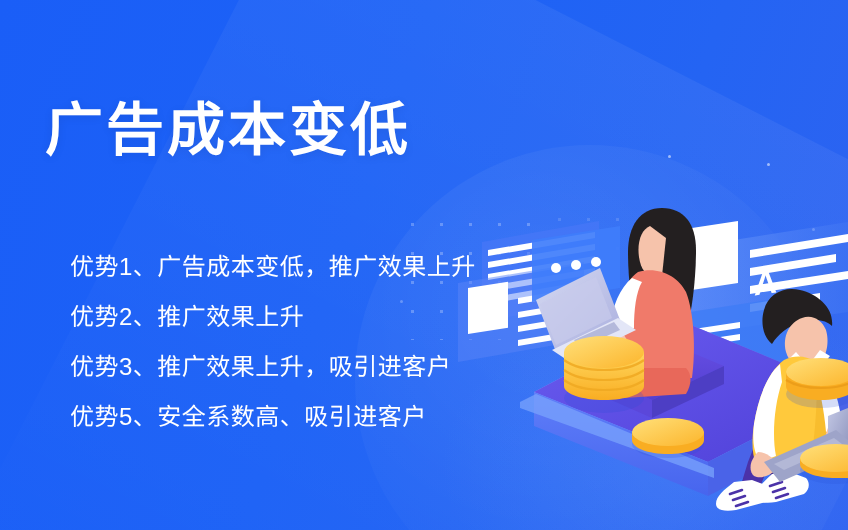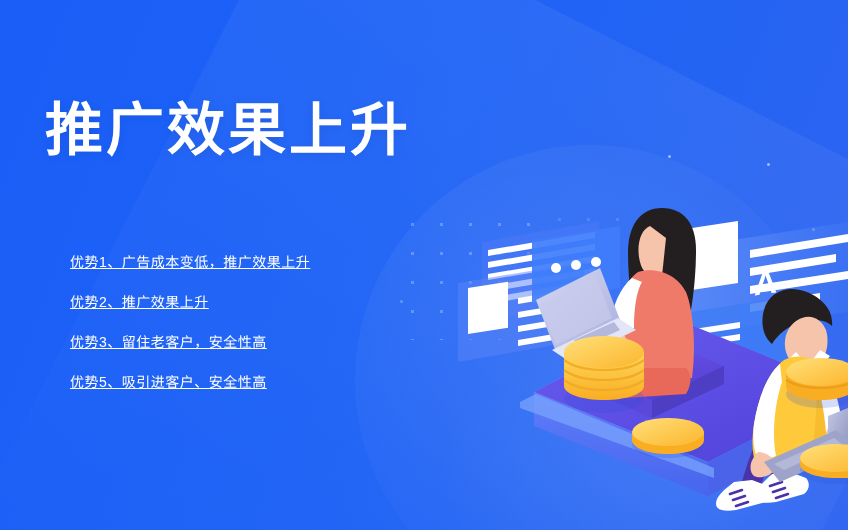--- a/index.html
+++ b/index.html
@@ -36,22 +36,22 @@
   .spark{position:absolute;border-radius:50%;background:rgba(255,255,255,.55);}
   
   .headline{
     position:absolute;left:45px;top:101px;
     font-size:58px;line-height:1;font-weight:bold;color:#ffffff;
     letter-spacing:3px;white-space:nowrap;
     text-shadow:0 2px 10px rgba(0,0,0,.08);
   }
   .benefits{position:absolute;left:70px;top:255px;}
   .benefit{
-    font-size:14px;line-height:1;color:#ffffff;margin-bottom:26px;
-    white-space:nowrap;letter-spacing:.5px;text-decoration:underline;
+    font-size:24px;line-height:1;color:#ffffff;margin-bottom:26px;
+    white-space:nowrap;letter-spacing:.5px;
   }
   .benefit:last-child{margin-bottom:0;}
   
   .illus{position:absolute;left:424px;top:0;width:424px;height:530px;}
   .illus svg{display:block;width:424px;height:530px;}
 </style>
 </head>
 <body>
 
 <div class="banner">
@@ -63,27 +63,27 @@
     <div class="dot-grid"></div>
     <div class="dot-grid b"></div>
     <div class="spark" style="left:668px;top:155px;width:3px;height:3px;"></div>
     <div class="spark" style="left:767px;top:163px;width:3px;height:3px;"></div>
     <div class="spark" style="left:812px;top:228px;width:3px;height:3px;"></div>
     <div class="spark" style="left:603px;top:283px;width:3px;height:3px;"></div>
     <div class="spark" style="left:400px;top:300px;width:3px;height:3px;opacity:.5;"></div>
     <div class="spark" style="left:792px;top:455px;width:3px;height:3px;opacity:.5;"></div>
   </div>
 
-  <div class="headline">推广效果上升</div>
+  <div class="headline">广告成本变低</div>
 
   <div class="benefits">
     <div class="benefit">优势1、广告成本变低，推广效果上升</div>
     <div class="benefit">优势2、推广效果上升</div>
-    <div class="benefit">优势3、留住老客户，安全性高</div>
-    <div class="benefit">优势5、吸引进客户、安全性高</div>
+    <div class="benefit">优势3、推广效果上升，吸引进客户</div>
+    <div class="benefit">优势5、安全系数高、吸引进客户</div>
   </div>
 
   <div class="illus">
     <svg viewBox="0 0 424 530" xmlns="http://www.w3.org/2000/svg">
       <defs>
         <linearGradient id="gPlatTop" x1="0" y1="0" x2="1" y2="1">
           <stop offset="0" stop-color="#6a5cf0"></stop>
             <stop offset="1" stop-color="#4f40d8"></stop>
         </linearGradient>
         <linearGradient id="gPlatFront" x1="0" y1="0" x2="0" y2="1">

